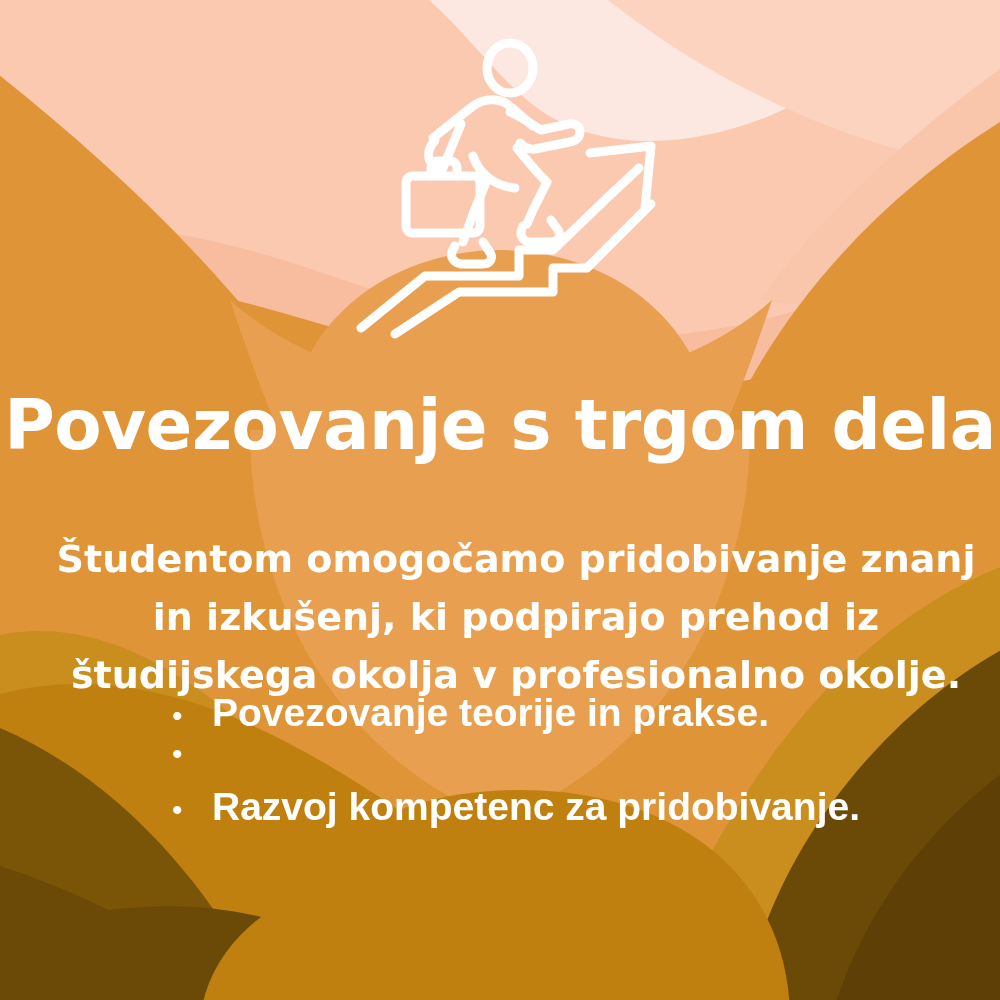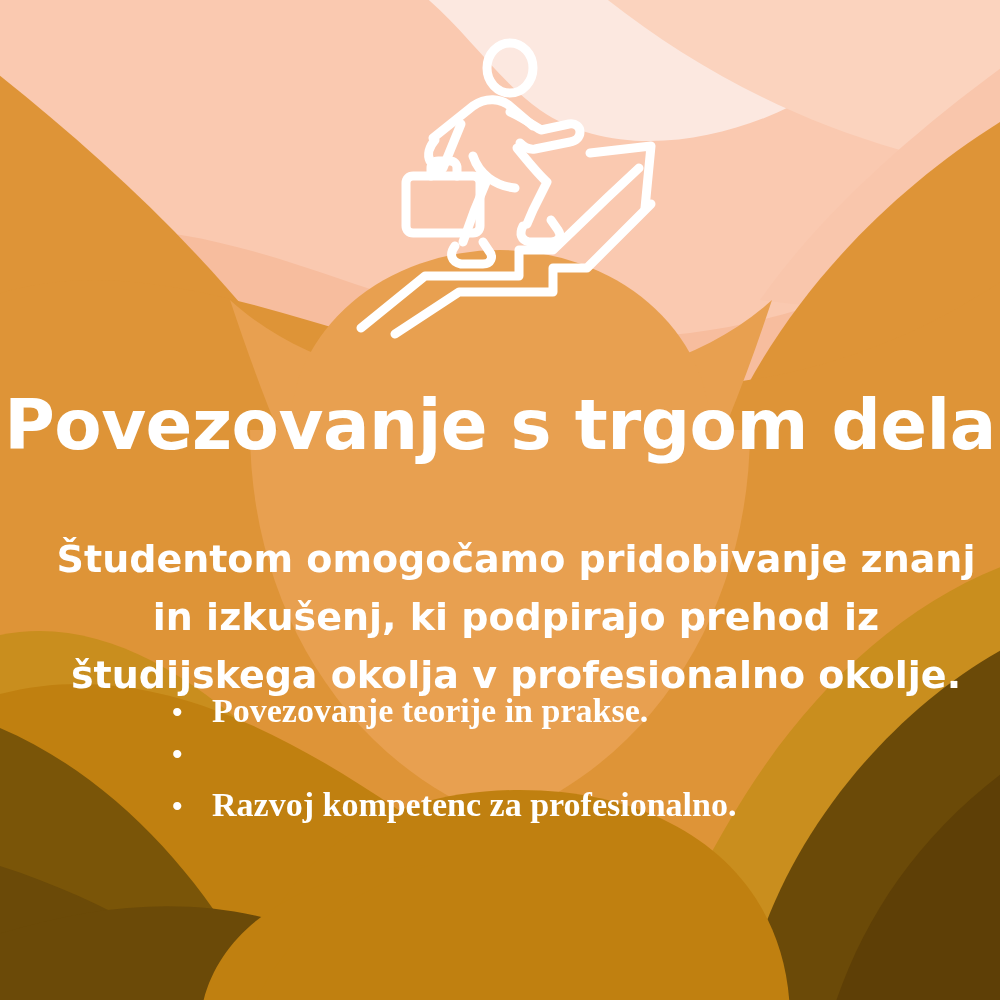--- a/index.html
+++ b/index.html
@@ -93,23 +93,23 @@
   #bullets .dot {
     color: #ffffff;
     font-size: 30px;
     line-height: 1;
     width: 40px;
     flex: 0 0 40px;
     text-align: left;
   }
   #bullets .btxt {
     color: #ffffff;
-    font-size: 34px;
+    font-size: 39px;
     font-weight: bold;
-    font-family: Liberation Serif, serif;
+    font-family: Liberation Sans, sans-serif;
     line-height: 1.1;
     white-space: nowrap;
   }
 </style>
 </head>
 <body>
 
 <div id="slide">
 
   <svg id="bg-waves" viewBox="0 0 1000 1000" preserveAspectRatio="none" aria-hidden="true">
@@ -187,18 +187,18 @@
     <ul id="bullets">
       <li>
         <span class="dot">•</span>
         <span class="btxt">Povezovanje teorije in prakse.</span>
       </li>
       <li>
         <span class="dot">•</span>
       </li>
       <li>
         <span class="dot">•</span>
-        <span class="btxt">Razvoj kompetenc za profesionalno.</span>
+        <span class="btxt">Razvoj kompetenc za pridobivanje.</span>
       </li>
     </ul>
 
   </div>
 </div>
 
 </body></html>

